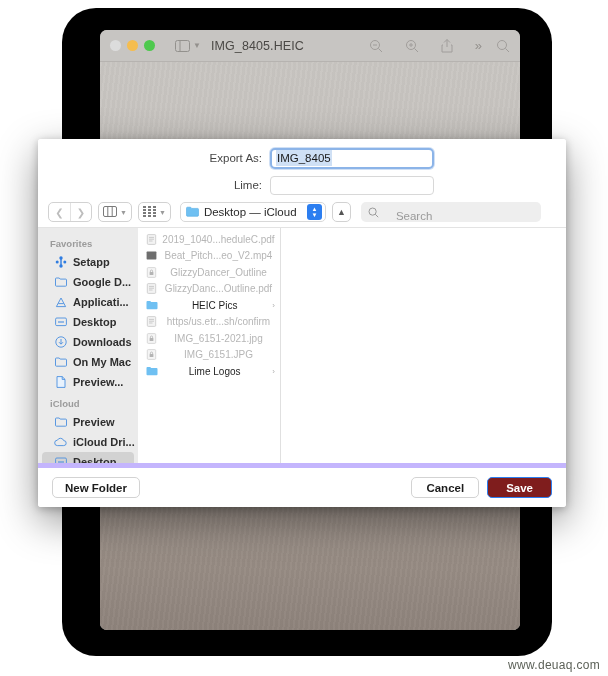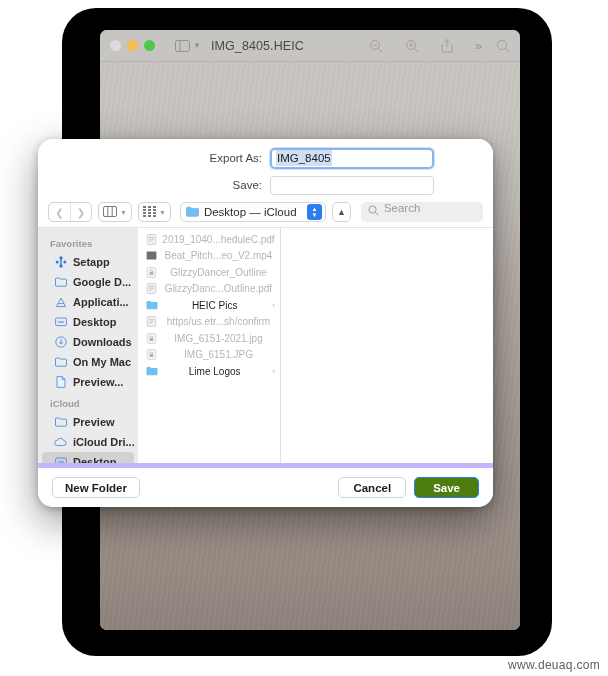--- a/index.html
+++ b/index.html
@@ -60,23 +60,23 @@
     content:""; position:absolute; inset:0;
     background:
       repeating-linear-gradient(97deg, rgba(255,255,255,.05) 0 2px, rgba(0,0,0,.035) 2px 5px);
     opacity: .55;
   }
 
   
   #export-sheet {
     position: absolute;
     left: 38px; top: 139px;
-    width: 455px; height: 368px;
+    width: 528px; height: 368px;
     background: #ffffff;
-    border-radius: 15px;
+    border-radius: 3px;
     overflow: hidden;
     box-shadow: 0 14px 40px rgba(0,0,0,.42), 0 2px 8px rgba(0,0,0,.25);
   }
 
   
   #sheet-header { position: relative; height: 58px; background: #fff; }
   .field-row { display: flex; align-items: center; height: 26px; }
   #export-as-row { position: absolute; left: 0; top: 6px; width: 100%; }
   #tags-row      { position: absolute; left: 0; top: 33px; width: 100%; }
   .field-label {
@@ -129,21 +129,21 @@
     display: flex; flex-direction: column; align-items: center; justify-content: center;
     color: #fff; font-size: 6px; line-height: 6px;
   }
   #up-button {
     width: 19px; height: 20px; border: 1px solid #d2d2d2; border-radius: 5px;
     background: #fff; display: flex; align-items: center; justify-content: center;
     font-size: 9px; color: #555;
   }
   #search-field {
     flex: 1; height: 20px; background: #eeeeee; border-radius: 5px;
-    display: flex; align-items: flex-start; gap: 5px; padding: 0 7px;
+    display: flex; align-items: flex-end; gap: 17px; padding: 0 7px;
     margin-left: 4px; max-width: 180px;
   }
   #search-placeholder { font-size: 11.5px; color: #9a9a9a; }
 
   
   #sheet-body {
     position: absolute; left: 0; top: 88px; right: 0;
     height: 236px; display: flex;
     border-top: 1px solid #e3e3e3;
   }
@@ -186,21 +186,21 @@
   #sheet-footer {
     position: absolute; left: 0; bottom: 0; width: 100%; height: 44px;
     border-top: 5px solid #c4b5fd; background: #fff;
     display: flex; align-items: center; padding: 0 14px; font-weight: bold;
   }
   .btn {
     height: 21px; border-radius: 5px; font-size: 11.5px;
     display: flex; align-items: center; justify-content: center;
     padding: 0 12px; border: 1px solid #d3d3d3; background: #fff; color: #1c1c1c;
   }
-  #save-button { background: #4d7c0f; border-color: #2c7ef0; color: #fff; padding: 0 18px; }
+  #save-button { background: #7f1d1d; border-color: #2c7ef0; color: #fff; padding: 0 18px; }
   #cancel-button { padding: 0 14px; }
   #footer-right { margin-left: auto; display: flex; gap: 8px; }
 
   #watermark {
     position: absolute; right: 8px; bottom: 4px;
     font-size: 12px; color: #5c6158; letter-spacing: .3px;
   }
 </style>
 </head>
 <body>
@@ -267,21 +267,21 @@
 <div id="export-sheet">
 
   <div id="sheet-header">
     <div class="field-row" id="export-as-row">
       <span class="field-label">Export As:</span>
       <span id="export-as-input">
         <span id="export-as-value">IMG_8405</span>
       </span>
     </div>
     <div class="field-row" id="tags-row">
-      <span class="field-label">Save:</span>
+      <span class="field-label">Lime:</span>
       <span id="tags-input"></span>
     </div>
   </div>
 
   <div id="sheet-toolbar">
     <span class="seg-group">
       <span class="seg-btn">❮</span>
       <span class="seg-btn">❯</span>
     </span>
 

